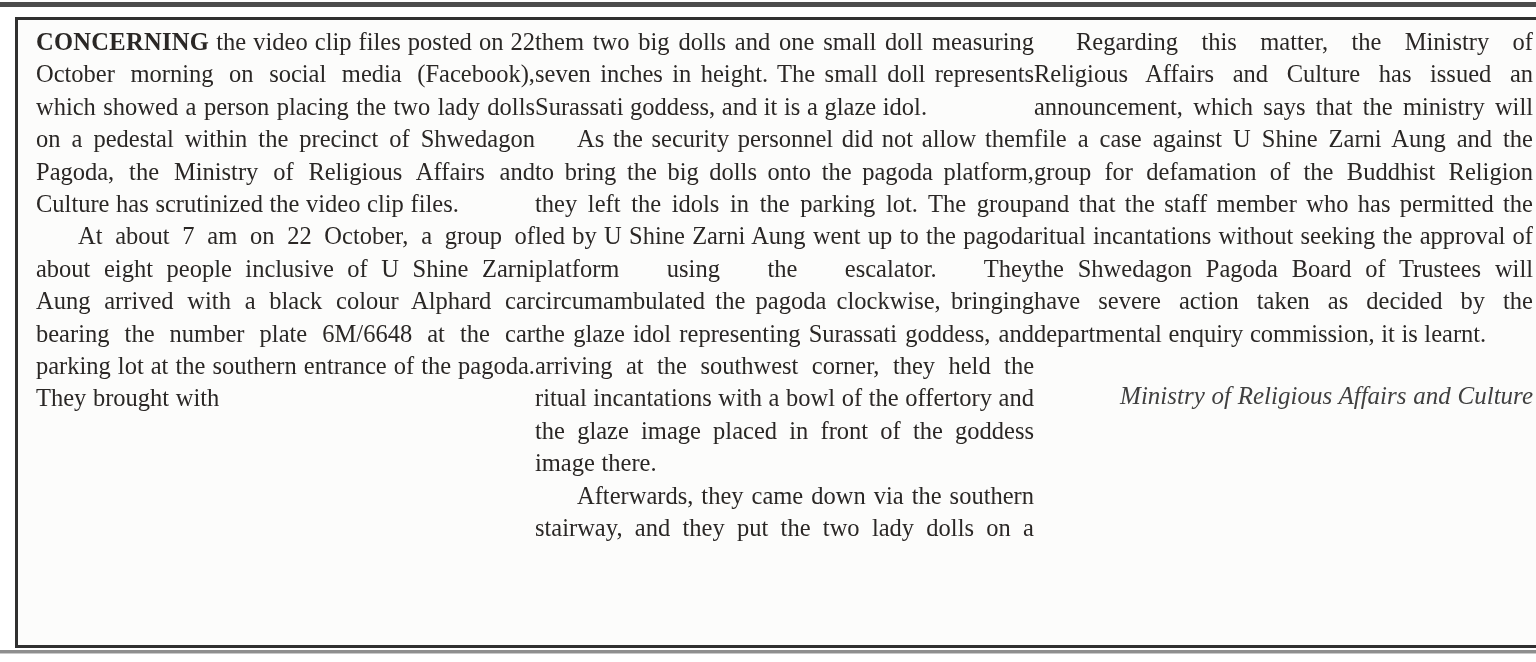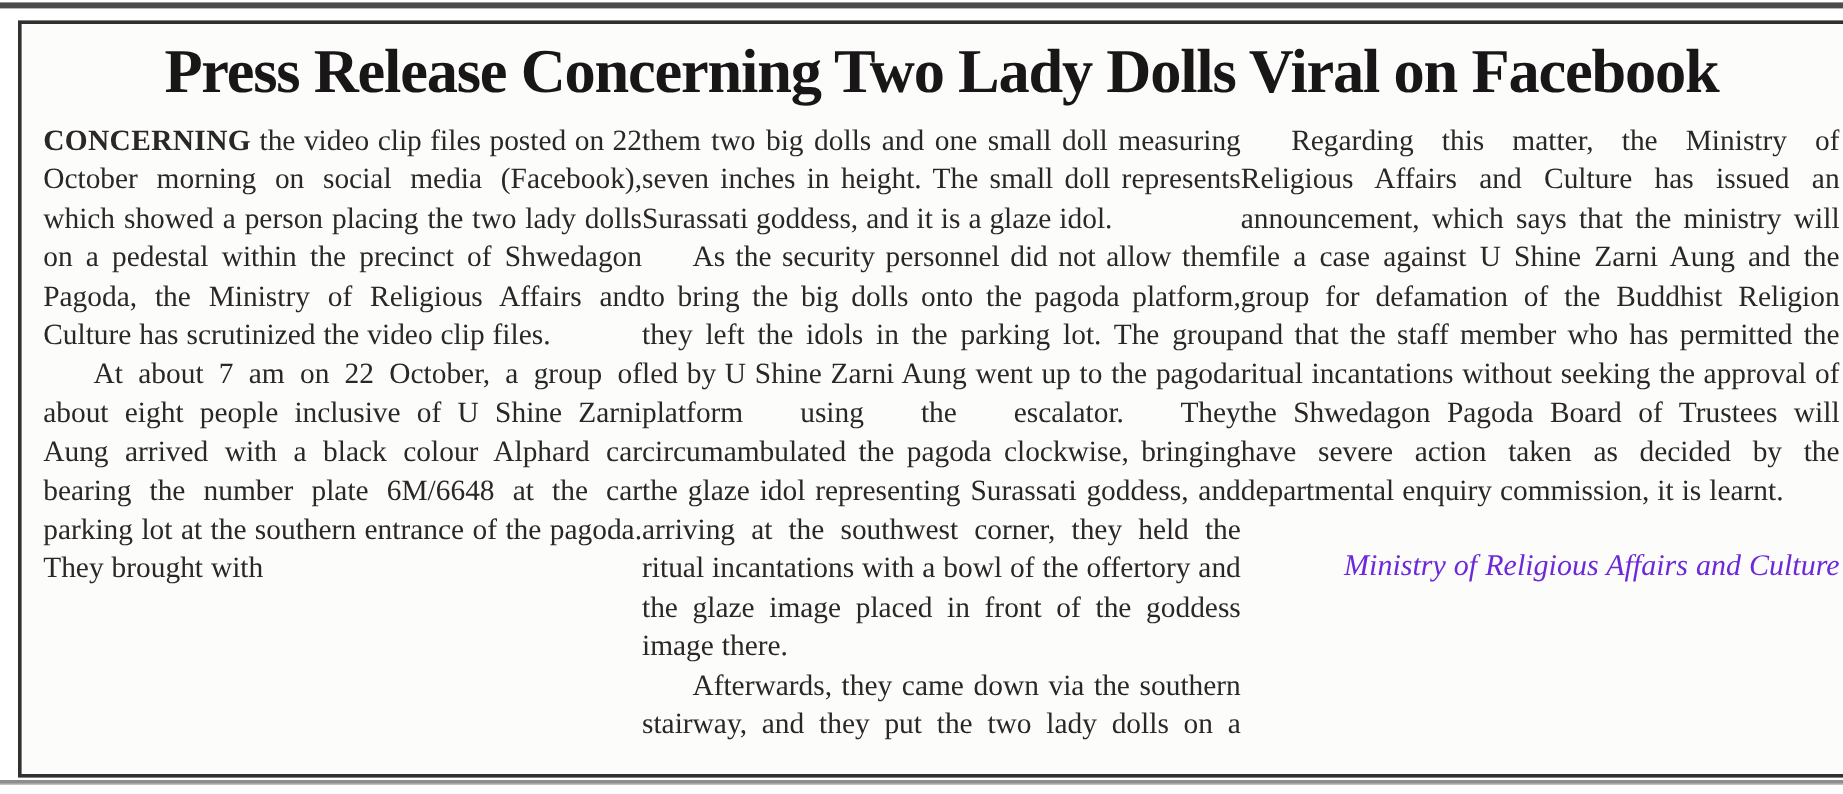--- a/index.html
+++ b/index.html
@@ -71,31 +71,30 @@
   }
   .lead-word {
     font-weight: bold;
     letter-spacing: 0.3px;
   }
   .byline {
     margin-top: 30px !important;
     text-align: right;
     font-style: italic;
     font-size: 25px;
-    color: #6d28d9;
+    color: #404040;
   }
 </style>
 </head>
 <body>
 
 <div class="top-rule"></div>
 
 <div class="article-box">
 
-  <h1 class="headline">Press Release Concerning Two Lady Dolls Viral on Facebook</h1>
 
   <div class="columns">
 
     <div class="col">
       <p><span class="lead-word">CONCERNING</span><span> the video clip files posted on 22 October morning on social media (Facebook), which showed a person placing the two lady dolls on a pedestal within the precinct of Shwedagon Pagoda, the Ministry of Religious Affairs and Culture has scrutinized the video clip files.</span></p>
       <p class="indent">At about 7 am on 22 October, a group of about eight people inclusive of U Shine Zarni Aung arrived with a black colour Alphard car bearing the number plate 6M/6648 at the car parking lot at the southern entrance of the pagoda. They brought with</p>
     </div>
 
     <div class="col">
       <p>them two big dolls and one small doll measuring seven inches in height. The small doll represents Surassati goddess, and it is a glaze idol.</p>

